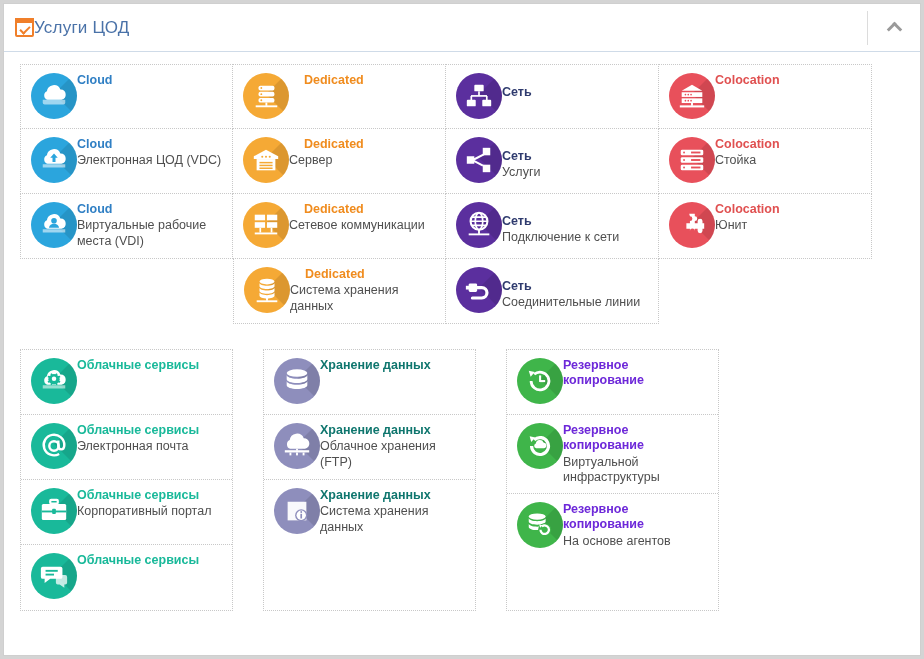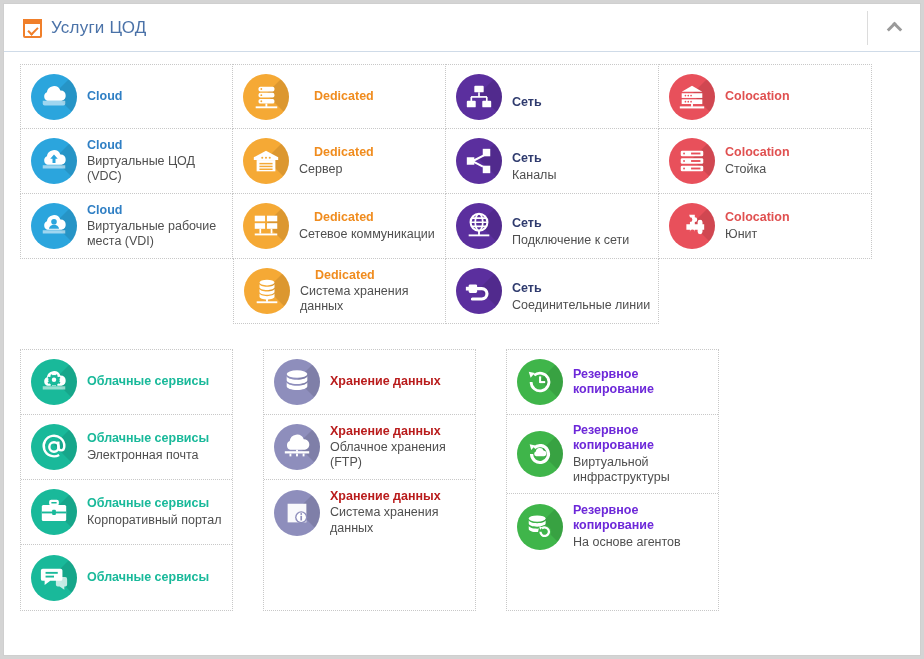--- a/index.html
+++ b/index.html
@@ -20,22 +20,22 @@
 
   
   .panel-header {
     position: relative;
     height: 48px;
     display: flex;
     align-items: center;
     border-bottom: 1px solid #cfdbe8;
   }
   .header-left {
-    display: flex; align-items: flex-end;
-    padding-left: 19px; gap: 9px;
+    display: flex; align-items: flex-start;
+    padding-left: 11px; 
     flex: 1;
   }
   .cal-icon {
     width: 19px; height: 19px;
     border: 2px solid #f07f2a;
     border-radius: 2px;
     position: relative;
     display: block;
   }
   .cal-icon::before {
@@ -88,23 +88,22 @@
     display: grid;
     grid-template-columns: repeat(4, 213px);
     width: 852px;
     margin-left: 0px;
   }
   .cell {
     border-right: 1px dotted #c8c8c8;
     border-bottom: 1px dotted #c8c8c8;
     min-height: 65px;
     display: flex;
-    align-items: center;
+    align-items: flex-start;
     padding: 8px 6px 8px 10px;
-    gap: 10px;
   }
   .cell.first-row { border-top: 1px dotted #c8c8c8; }
   .cell.first-col { border-left: 1px dotted #c8c8c8; }
   .cell.empty { border: none; background: transparent; }
 
   .icon-wrap {
     width: 46px; height: 46px;
     border-radius: 50%;
     flex: 0 0 46px;
     position: relative;
@@ -135,21 +134,21 @@
   .c-cloud .cell-title { color: #2f7fc4; }
   .c-ded .icon-wrap { background: #f5a935; }
   .c-ded .cell-title { color: #f08c1e; margin-left: 15px; }
   .c-net .icon-wrap { background: #5b2f9e; }
   .c-net .cell-title { color: #2f3b6e; margin-top: 12px; }
   .c-colo .icon-wrap { background: #e8505b; }
   .c-colo .cell-title { color: #e05050; }
   .c-cs .icon-wrap { background: #19b99a; }
   .c-cs .cell-title { color: #19b99a; }
   .c-st .icon-wrap { background: #8e8ebc; }
-  .c-st .cell-title { color: #b91c1c; }
+  .c-st .cell-title { color: #0f766e; }
   .c-bk .icon-wrap { background: #3fb54a; }
   .c-bk .cell-title { color: #6d28d9; }
 
   
   .bottom-row {
     display: flex;
     gap: 30px;
     margin-top: 25px;
   }
   .group {
@@ -254,21 +253,21 @@
           <div class="icon-wrap">
             <span class="shadow"></span>
             <svg width="30" height="30" viewBox="0 0 32 32">
               <path fill="#ffffff" d="M24 20a5.5 5.5 0 0 0-1.2-10.9A7.5 7.5 0 0 0 8.4 11 4.8 4.8 0 0 0 9 20z"></path>
               <path fill="#ffffff" opacity=".55" d="M4 20.5h24V24H4z"></path>
               <path fill="#2ba5dd" d="M16 9l4 4.5h-2.4V18h-3.2v-4.5H12z"></path>
             </svg>
           </div>
           <div class="cell-text">
             <div class="cell-title">Cloud</div>
-            <div class="cell-sub">Виртуальные ЦОД (VDC)</div>
+            <div class="cell-sub">Электронная ЦОД (VDC)</div>
           </div>
         </div>
         <div class="cell c-ded ">
           <div class="icon-wrap">
             <span class="shadow"></span>
             <svg width="30" height="30" viewBox="0 0 32 32">
               <path fill="#ffffff" d="M16 5 29 12v3H3v-3z"></path>
               <rect x="6" y="15" width="20" height="12" fill="#ffffff"></rect>
               <rect x="9" y="18" width="14" height="1.6" fill="#f5a935"></rect>
               <rect x="9" y="21" width="14" height="1.6" fill="#f5a935"></rect>
@@ -289,21 +288,21 @@
             <svg width="30" height="30" viewBox="0 0 32 32">
               <rect x="3" y="12" width="8" height="8" fill="#ffffff"></rect>
               <rect x="20" y="3" width="8" height="8" fill="#ffffff"></rect>
               <rect x="20" y="21" width="8" height="8" fill="#ffffff"></rect>
               <rect x="10" y="14.5" width="12" height="2.2" transform="rotate(-27 10 14.5)" fill="#ffffff"></rect>
               <rect x="10" y="15.5" width="12" height="2.2" transform="rotate(27 10 15.5)" fill="#ffffff"></rect>
             </svg>
           </div>
           <div class="cell-text">
             <div class="cell-title">Сеть</div>
-            <div class="cell-sub">Каналы</div>
+            <div class="cell-sub">Услуги</div>
           </div>
         </div>
         <div class="cell c-colo ">
           <div class="icon-wrap">
             <span class="shadow"></span>
             <svg width="30" height="30" viewBox="0 0 32 32">
               <rect x="4" y="5" width="24" height="6" rx="1.5" fill="#ffffff"></rect>
               <rect x="4" y="13" width="24" height="6" rx="1.5" fill="#ffffff"></rect>
               <rect x="4" y="21" width="24" height="6" rx="1.5" fill="#ffffff"></rect>
               <circle cx="7.5" cy="8" r="1" fill="#e8505b"></circle>

